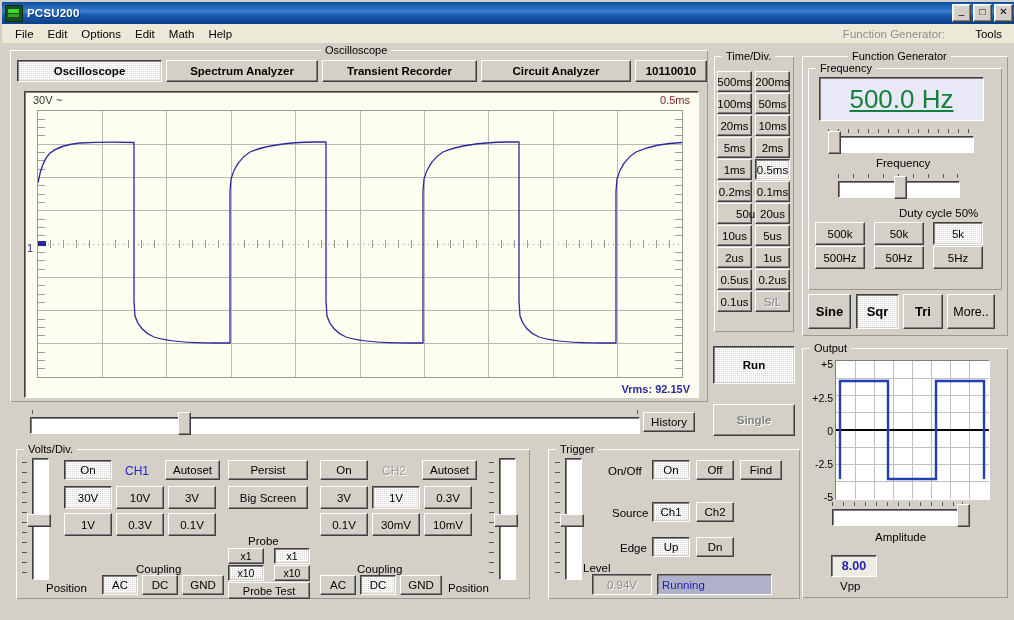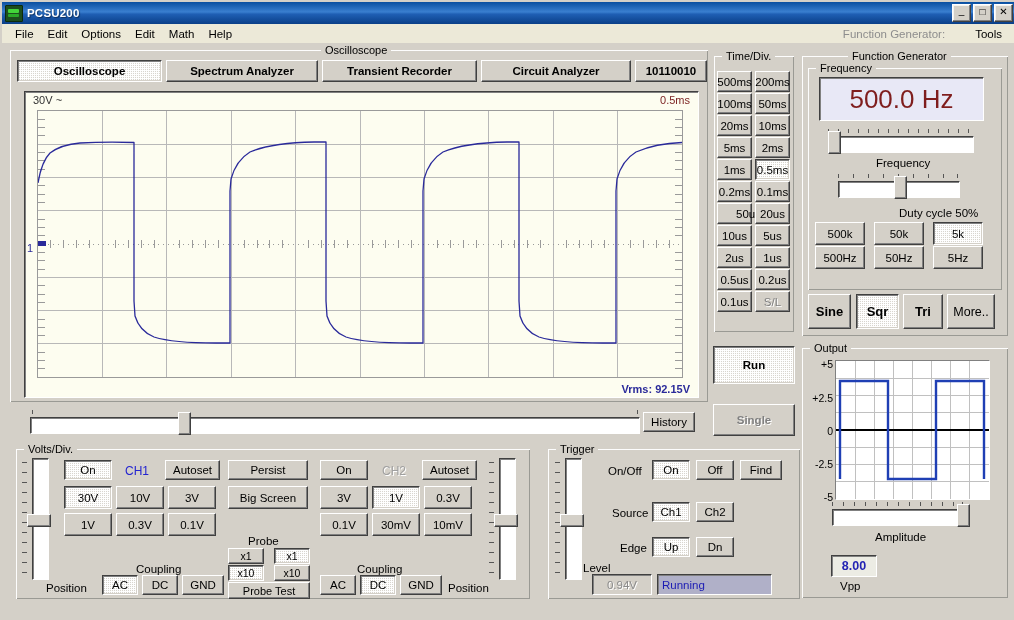--- a/index.html
+++ b/index.html
@@ -112,21 +112,21 @@
     box-shadow:inset -1px -1px 0 #808080;}
   .vticks{position:absolute;left:0;top:0;bottom:0;width:7px;}
   .vticks i{position:absolute;left:0;width:5px;height:1px;background:#555;}
 
   
   .freqbox{position:absolute;background:#e8e8f6;
     border-top:1px solid #404040;border-left:1px solid #404040;
     border-right:1px solid #ffffff;border-bottom:1px solid #ffffff;
     box-shadow:inset 1px 1px 0 #808080;
     display:flex;align-items:center;justify-content:center;
-    color:#7f1d1d;}
+    color:#15803d;text-decoration:underline;}
   .vppbox{position:absolute;background:#ecece4;
     border-top:1px solid #404040;border-left:1px solid #404040;
     border-right:1px solid #ffffff;border-bottom:1px solid #ffffff;
     box-shadow:inset 1px 1px 0 #808080;
     display:flex;align-items:center;justify-content:center;
     color:#2323b4;font-weight:bold;font-size:12.5px;}
   .statusbox{position:absolute;background:#b0b0c8;
     border-top:1px solid #404040;border-left:1px solid #404040;
     border-right:1px solid #ffffff;border-bottom:1px solid #ffffff;
     box-shadow:inset 1px 1px 0 #808080;

